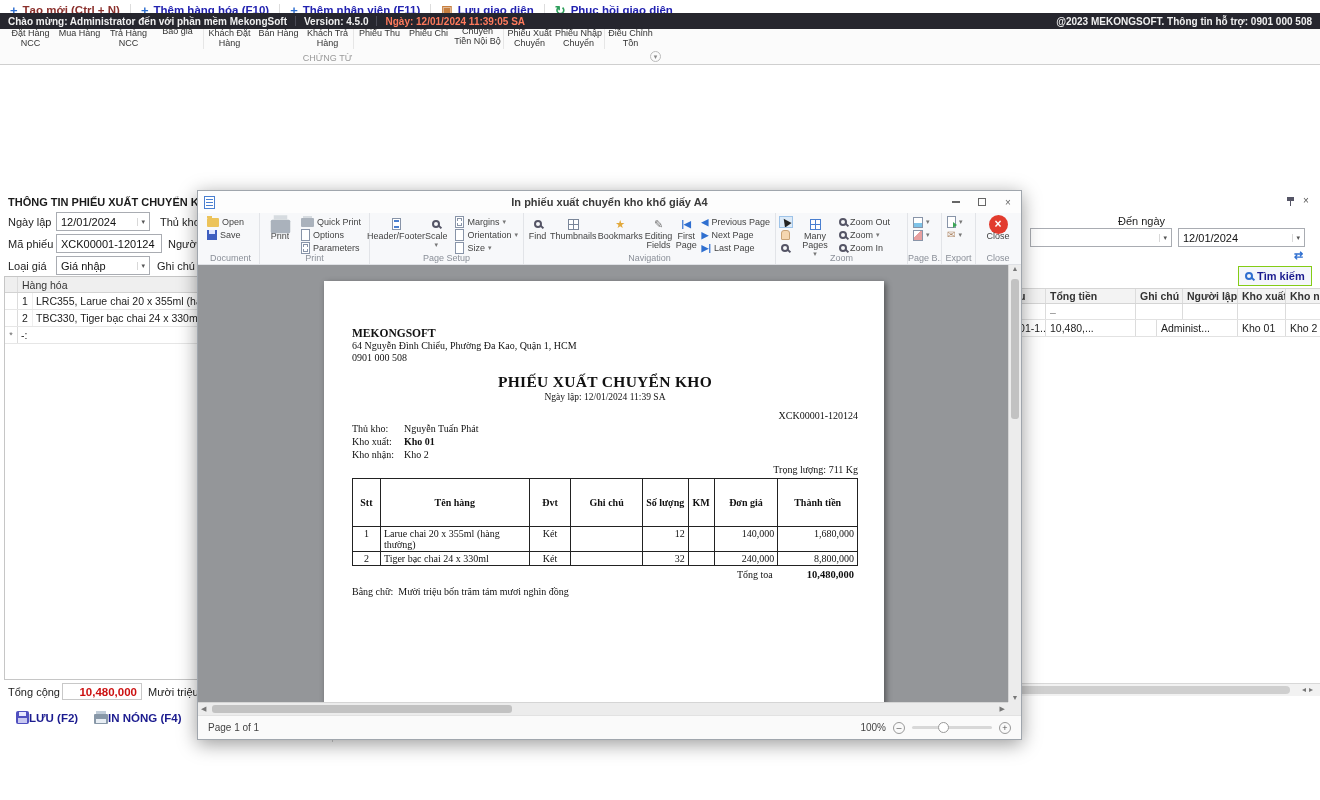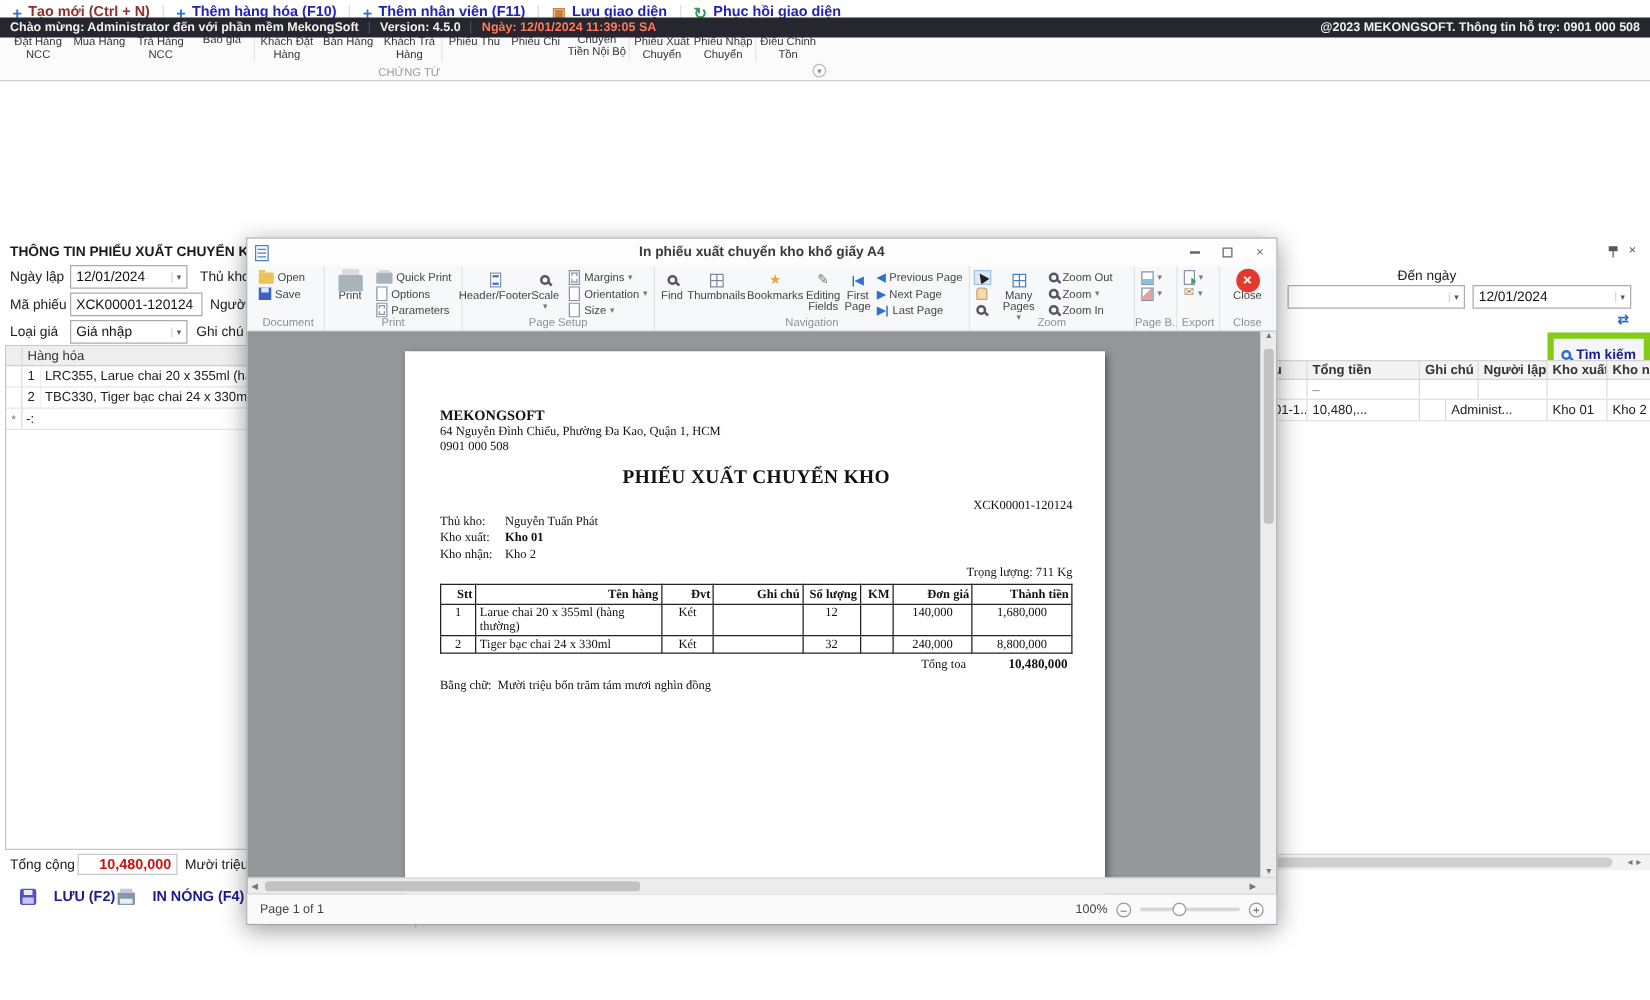--- a/index.html
+++ b/index.html
@@ -60,33 +60,33 @@
 .iarr{margin-left:auto;font-size:7px;color:#555;border-left:1px solid #d8d8d8;padding-left:3px}
 
 .lgrid{position:absolute;left:4px;top:276px;width:327px;height:404px;border:1px solid #c6c6c6;background:#fff;overflow:hidden}
 .lg-head{height:16px;display:flex;background:#efefef;border-bottom:1px solid #d2d2d2;font-size:10.5px;color:#333;align-items:center}
 .lg-ind{width:13px;border-right:1px solid #dcdcdc;height:100%;text-align:center;font-size:9px;color:#666;line-height:16px}
 .lg-headcell{flex:1;padding:0 4px}
 .lg-row{height:17px;display:flex;border-bottom:1px solid #e6e6e6;font-size:10.5px;color:#222;align-items:center}
 .lg-num{width:15px;text-align:center;border-right:1px solid #efefef;height:100%;line-height:17px}
 .lg-text{flex:1;padding:0 3px;white-space:nowrap;overflow:hidden}
 .totalbox{position:absolute;height:17px;border:1px solid #c8c8c8;background:#fff;display:flex;align-items:center;justify-content:flex-end;padding:0 4px;color:#cc1111;font-weight:bold;font-size:11.5px}
-.lbtn{position:absolute;display:flex;align-items:center;gap:14px;font-size:11.5px;font-weight:bold;color:#1b1b8f;white-space:nowrap}
+.lbtn{position:absolute;display:flex;align-items:center;gap:0;font-size:11.5px;font-weight:bold;color:#1b1b8f;white-space:nowrap}
 .i-luu{width:13px;height:13px;background:#5050c0;border-radius:2px;position:relative}
 .i-luu::before{content:"";position:absolute;left:3px;top:1px;width:7px;height:4px;background:#e8e8ff}
 .i-luu::after{content:"";position:absolute;left:2px;bottom:1px;width:9px;height:5px;background:#c8c8f0}
 .i-print2{width:14px;height:10px;position:relative;margin-top:3px;background:#8898a8;border-radius:1px}
 .i-print2::before{content:"";position:absolute;left:2px;top:-3px;width:10px;height:3px;background:#c0ccd8}
 .i-print2::after{content:"";position:absolute;left:2px;bottom:1px;width:10px;height:4px;background:#e8eef4}
 
 .pin-icon{position:relative;width:9px;height:11px;display:inline-block}
 .pin-icon::before{content:"";position:absolute;left:1px;top:1px;width:7px;height:4px;background:#556}
 .pin-icon::after{content:"";position:absolute;left:4px;top:5px;width:1px;height:5px;background:#556}
 .xg{color:#555;font-size:10px}
-.searchbtn{position:absolute;height:36px;border:5px solid #84cc16;background:#f4f6fb;display:flex;align-items:center;gap:4px;padding:0 6px;font-size:11px;font-weight:bold;color:#1b1b8f}
+.searchbtn{position:absolute;height:20px;border:1px solid #84cc16;background:#f4f6fb;display:flex;align-items:center;gap:4px;padding:0 6px;font-size:11px;font-weight:bold;color:#1b1b8f}
 .i-mag{width:8px;height:8px;border:2px solid #556;border-radius:50%;position:relative;display:inline-block;flex:none}
 .i-mag::after{content:"";position:absolute;width:4px;height:2px;background:#556;transform:rotate(45deg);right:-4px;bottom:-2px}
 .i-mag.blue{border-color:#2f6fd0}.i-mag.blue::after{background:#2f6fd0}
 .rstrip{position:absolute;left:333px;width:987px;background:#fff}
 .rstrip.head{background:#f3f3f3;border-top:1px solid #d5d5d5;border-bottom:1px solid #d5d5d5}
 .rstrip.body{border-bottom:1px solid #e2e2e2}
 .rcell{position:absolute;top:0;bottom:0;border-left:1px solid #dcdcdc;padding:1px 4px;font-size:10.5px;white-space:nowrap;overflow:hidden;display:flex;align-items:center}
 .rcell.h{font-weight:bold;color:#333}
 .hscroll-right{position:absolute;left:333px;top:683px;width:987px;height:13px;background:#f2f2f2;border-top:1px solid #d8d8d8}
 .hthumb{position:absolute;left:4px;right:30px;top:2px;height:8px;background:#cfcfcf;border-radius:4px}
@@ -156,22 +156,22 @@
 .d-company{font-weight:bold;font-size:11.5px}
 .d-addr,.d-phone{font-size:10px;margin-top:1px}
 .d-title{text-align:center;font-size:15.5px;font-weight:bold;margin-top:10px;letter-spacing:.3px}
 .d-date{text-align:center;font-size:9.5px;margin-top:1px}
 .d-code{text-align:right;font-size:10px;margin-top:8px}
 .d-line{font-size:10px;margin-top:2px}
 .d-line .lab{display:inline-block;width:52px}
 .d-weight{text-align:right;font-size:10px;margin-top:4px}
 .ptable{width:100%;border-collapse:collapse;margin-top:3px;font-size:10px}
 .ptable th,.ptable td{border:1px solid #222;padding:1px 3px;vertical-align:top}
-.ptable th{font-weight:bold;text-align:right;padding:2px 2px}
-.td-c{text-align:center}.td-r{text-align:center}
+.ptable th{font-weight:bold;text-align:center;padding:18px 2px}
+.td-c{text-align:center}.td-r{text-align:right}
 .d-total{display:flex;justify-content:flex-end;gap:34px;font-size:10px;margin-top:3px;padding-right:4px}
 .d-total b{font-size:10.5px}
 .d-bangchu{font-size:10px;margin-top:6px}
 .d-ghichu{font-size:10px;margin-top:2px}
 .d-sign{margin-top:10px;margin-left:auto;width:180px;text-align:center;font-size:10px;margin-right:30px}
 .d-sign .note{font-style:italic;font-size:9.5px}
 .d-sign .name{margin-top:42px}
 .dlg-status{position:absolute;left:0;right:0;bottom:0;height:24px;background:#fafafa;border-top:1px solid #e2e2e2;display:flex;align-items:center;padding:0 10px;font-size:10px;color:#444}
 .zoomctl{margin-left:auto;display:flex;align-items:center;gap:7px}
 .zbtn{width:12px;height:12px;border:1px solid #999;border-radius:50%;display:flex;align-items:center;justify-content:center;font-size:9px;color:#555;line-height:10px}
@@ -652,20 +652,21 @@
       <div class="tg-label">Close</div>
     </div>
   </div>
 
   <div class="dlg-docarea">
     <div class="page doc">
       <div class="d-company">MEKONGSOFT</div>
       <div class="d-addr">64 Nguyễn Đình Chiểu, Phường Đa Kao, Quận 1, HCM</div>
       <div class="d-phone">0901 000 508</div>
       <div class="d-title">PHIẾU XUẤT CHUYỂN KHO</div>
+      <div class="d-date">Ngày lập: 12/01/2024 11:39 SA</div>
       <div class="d-code">XCK00001-120124</div>
       <div class="d-line"><span class="lab">Thủ kho:</span><span>Nguyễn Tuấn Phát</span></div>
       <div class="d-line"><span class="lab">Kho xuất:</span><b>Kho 01</b></div>
       <div class="d-line"><span class="lab">Kho nhận:</span><span>Kho 2</span></div>
       <div class="d-weight">Trọng lượng: 711 Kg</div>
       <table class="ptable">
         <colgroup>
           <col style="width:28px">
             <col style="width:150px">
             <col style="width:42px">

